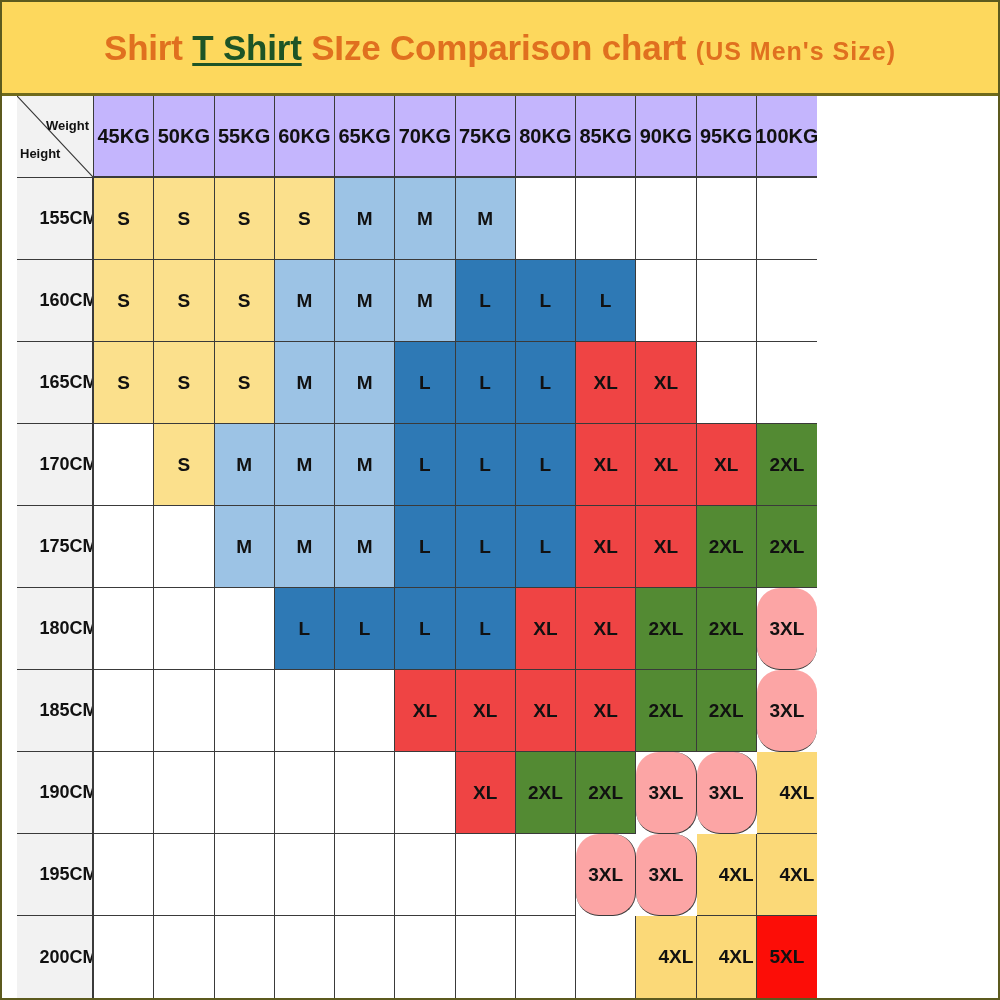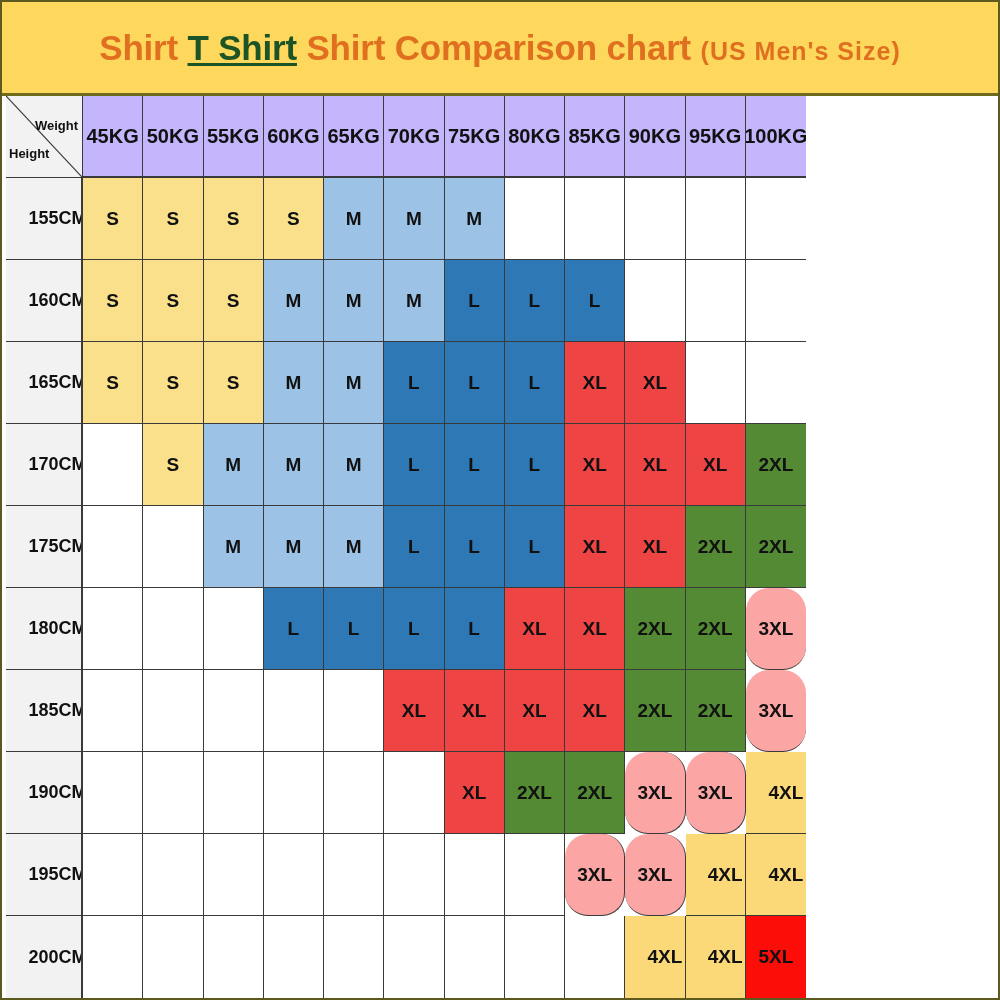--- a/index.html
+++ b/index.html
@@ -59,21 +59,21 @@
   .t-sub {
     color: #e0701f;
     font-size: 25px;
     font-weight: bold;
     letter-spacing: 1px;
   }
 
   
   .grid {
     position: absolute;
-    left: 4px;
+    left: 15px;
     top: 94px;
     width: 800px;
     height: 902px;
     display: grid;
     grid-template-columns: 77px repeat(12, 1fr);
     grid-template-rows: 82px repeat(10, 1fr);
     box-sizing: border-box;
   }
 
   .cell {
@@ -146,21 +146,21 @@
   .sz-5XL  { background: #fc0d07; }
   .sz-none { background: #ffffff; }
 </style>
 </head>
 <body>
 
 <div id="page">
 
   <div class="title-banner">
     <div class="title-line">
-      <span class="t-orange">Shirt </span><span class="t-green">T Shirt</span><span class="t-orange"> Shirt Comparison chart </span><span class="t-sub">(US Men's Size)</span>
+      <span class="t-orange">Shirt </span><span class="t-green">T Shirt</span><span class="t-orange"> SIze Comparison chart </span><span class="t-sub">(US Men's Size)</span>
     </div>
   </div>
 
   <div class="grid" id="grid">
       <div class="cell corner">
         <svg class="diag" viewBox="0 0 77 82" preserveAspectRatio="none">
           <line x1="0" y1="0" x2="77" y2="82" stroke="#333" stroke-width="1.2"></line>
         </svg>
         <span class="lbl-weight">Weight</span>
         <span class="lbl-height">Height</span>

